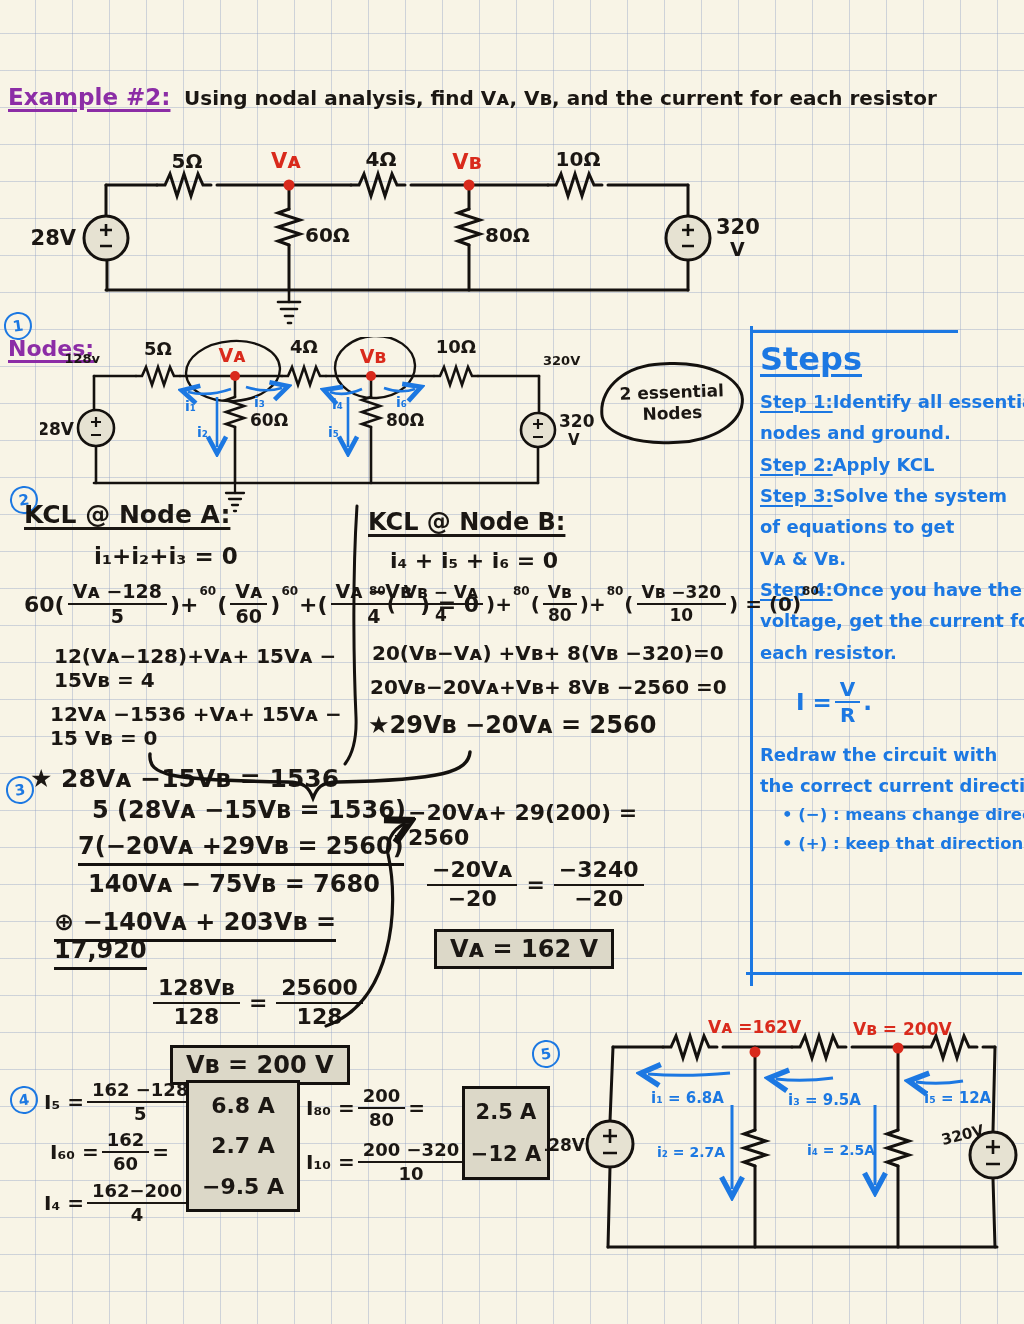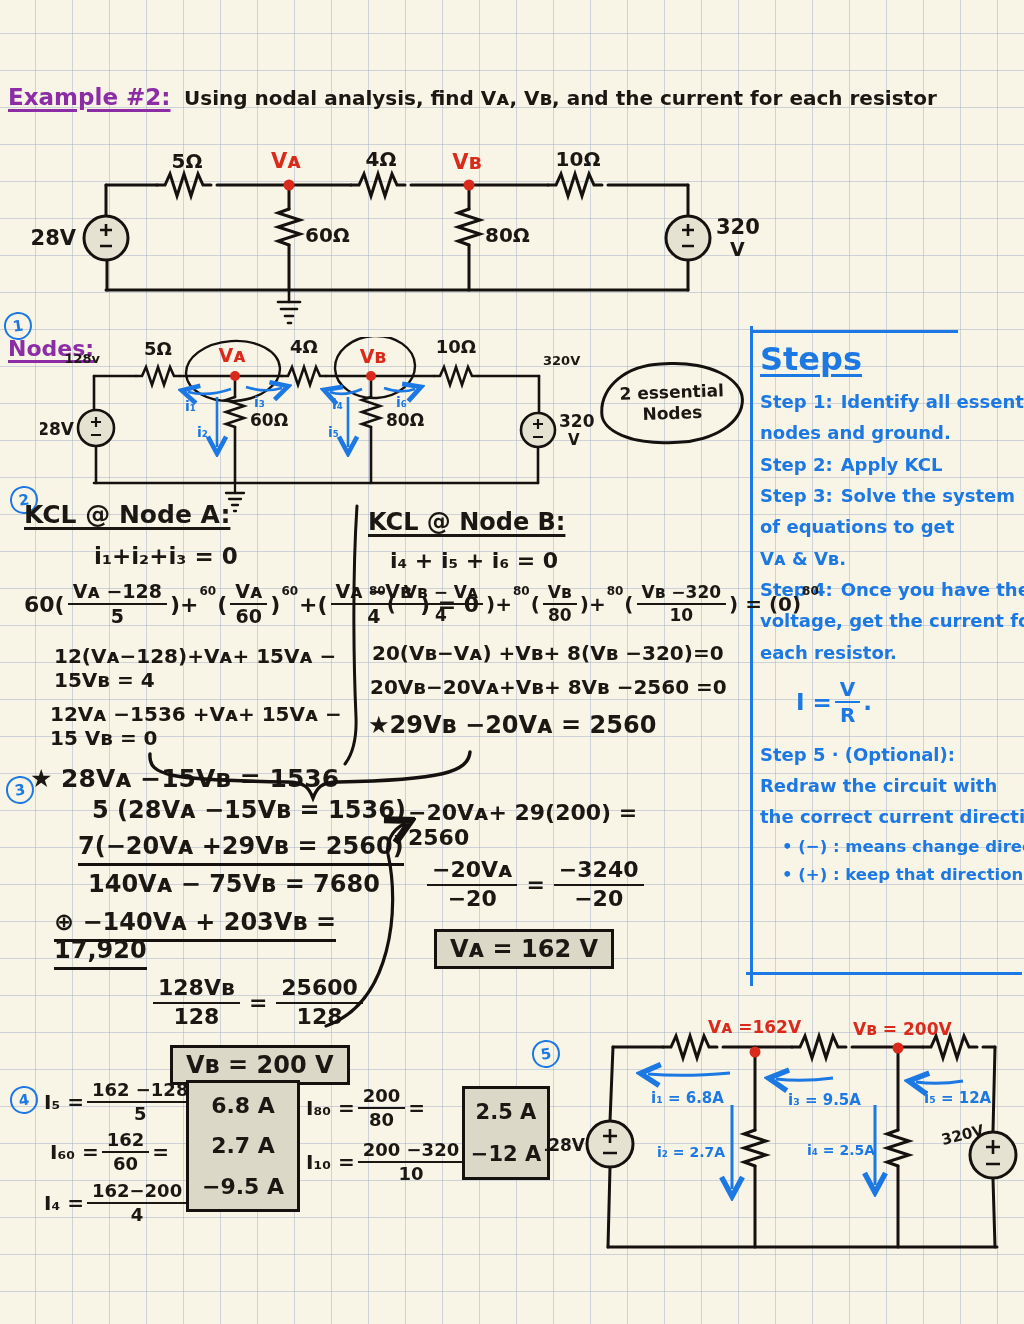--- a/index.html
+++ b/index.html
@@ -20,21 +20,21 @@
   .eqflex{display:flex;align-items:center;white-space:nowrap;}
   .frac{display:inline-flex;flex-direction:column;align-items:center;margin:0 3px;line-height:1.12;text-align:center;}
   .frac .nu{padding:0 5px 1px;border-bottom:2.6px solid currentColor;}
   .frac .de{padding-top:1px;}
   span.frac{vertical-align:-0.8em;}
   .sup{font-size:12px;font-weight:700;transform:translateY(-13px);margin:0 1px;}
   .ansbox{display:inline-block;background:#dcd8c8;border:3px solid #14110e;padding:3px 13px;font-weight:700;}
   .marker{width:24px;height:24px;border:2.6px solid #1c78e2;border-radius:50% 48% 52% 50%;color:#1c78e2;
     font-size:15px;font-weight:700;display:flex;align-items:center;justify-content:center;transform:rotate(-8deg);}
   .sl{line-height:1.74;font-size:18px;color:#1c78e2;white-space:nowrap;}
-  .sl .lab:not(:empty){margin-right:8px;text-decoration-thickness:2px;text-underline-offset:3px;}
+  .sl .lab:not(:empty){margin-right:0;text-decoration:underline;text-decoration-thickness:2px;text-underline-offset:3px;}
   .ul{border-bottom:3px solid #14110e;padding-bottom:3px;}
   svg text{font-family:"DejaVu Sans",sans-serif;font-weight:700;}
   .bubble{border:3px solid #14110e;border-radius:46% 54% 50% 50% / 62% 52% 55% 42%;
     display:flex;flex-direction:column;align-items:center;justify-content:center;
     font-size:17px;font-weight:700;transform:rotate(-2deg);line-height:1.25;}
 </style>
 </head>
 <body>
 
 <div id="page">
@@ -216,21 +216,20 @@
     <div class="sl"><span class="lab"></span><span>voltage, get the current for</span></div>
     <div class="sl"><span class="lab"></span><span>each resistor.</span></div>
     <div class="eqflex blue bold" style="font-size:23px;margin:10px 0 12px 36px;">
       <span>I =</span>
       <span class="frac" style="font-size:20px;color:#1c78e2;">
         <span class="nu">V</span>
         <span class="de">R</span>
       </span>
       <span>.</span>
     </div>
-    <div class="sl"><span>Step 5 · (Optional):</span></div>
     <div class="sl"><span>Redraw the circuit with</span></div>
     <div class="sl"><span>the correct current direction.</span></div>
     <div class="sl" style="margin-left:22px;font-size:16.5px;"><span>• (−) : means change direction</span></div>
     <div class="sl" style="margin-left:22px;font-size:16.5px;"><span>• (+) : keep that direction</span></div>
   </div>
 
   <div class="abs marker" style="left:10px;top:486px;">
       <span>2</span>
     </div>
   <div class="abs" style="left:24px;top:500px;width:330px;">

